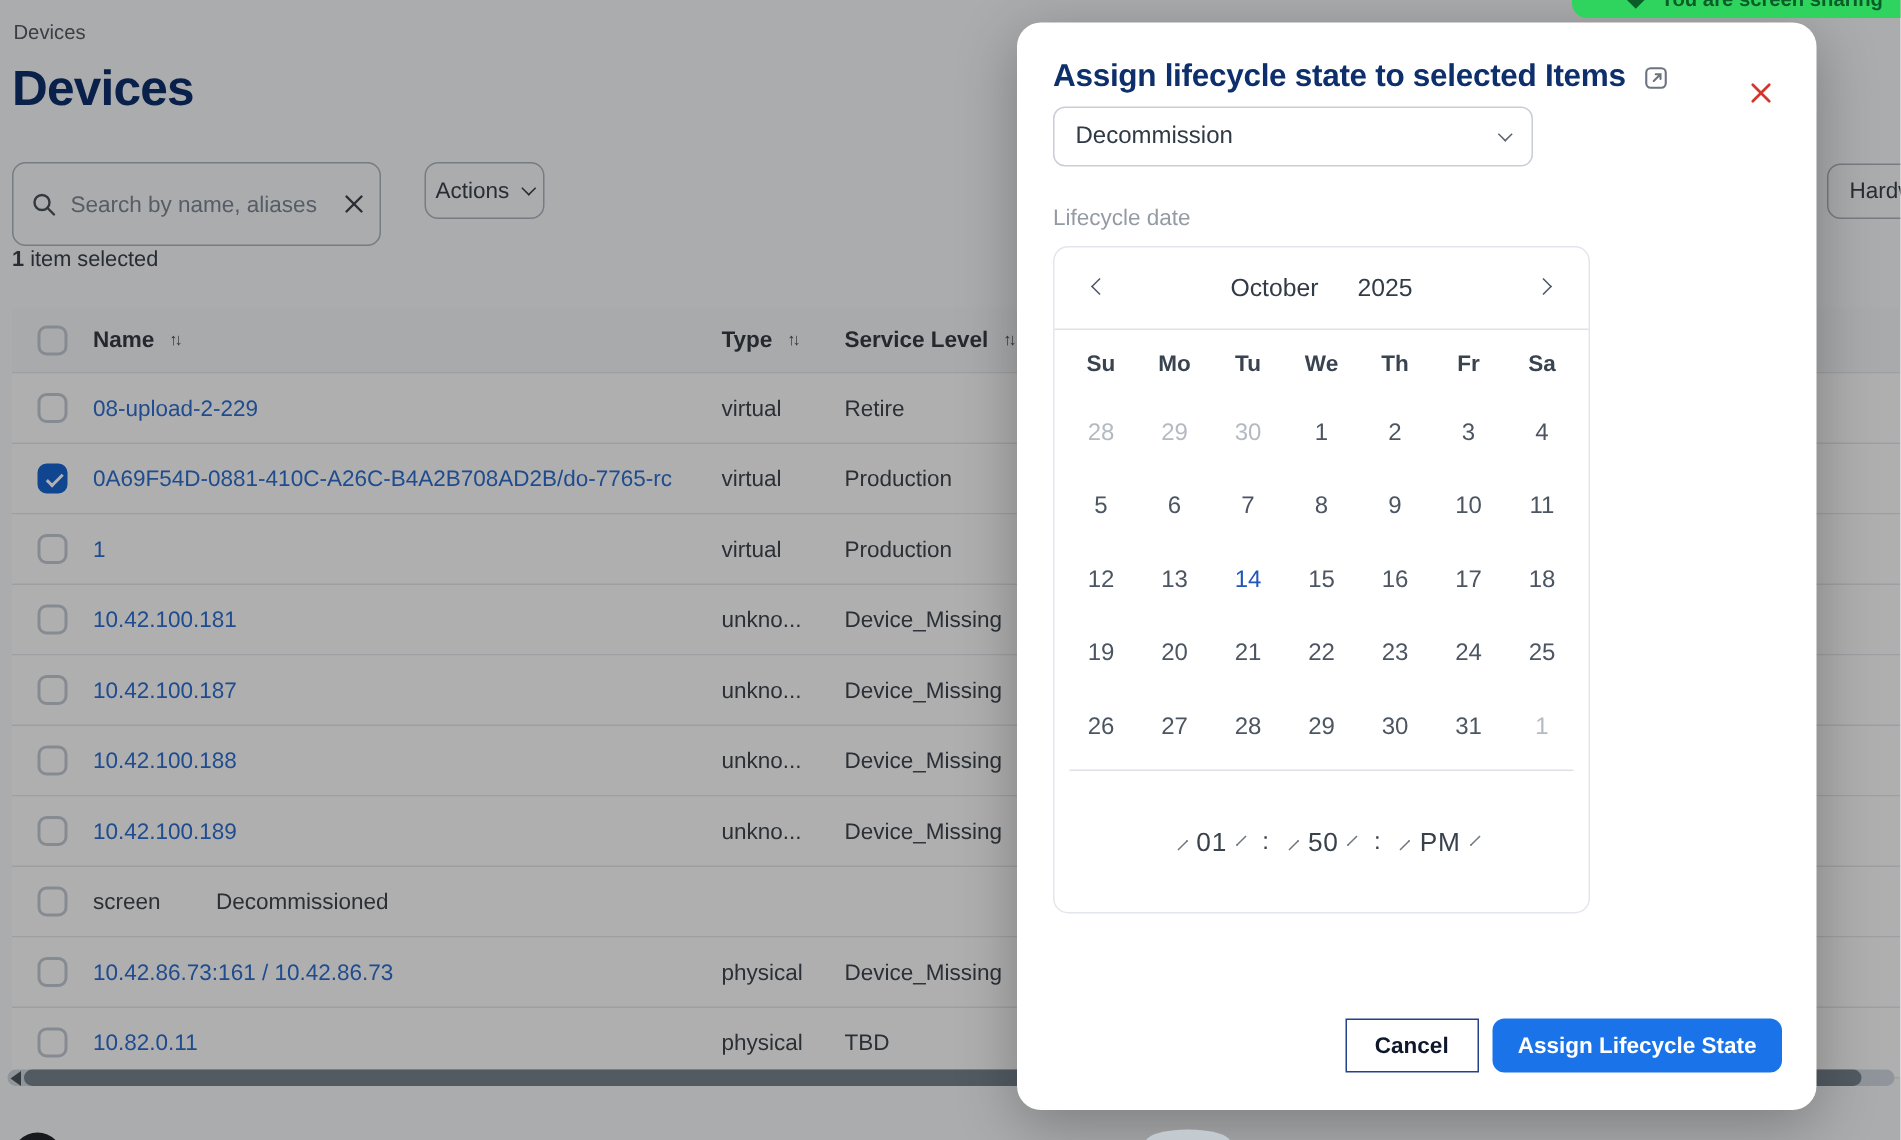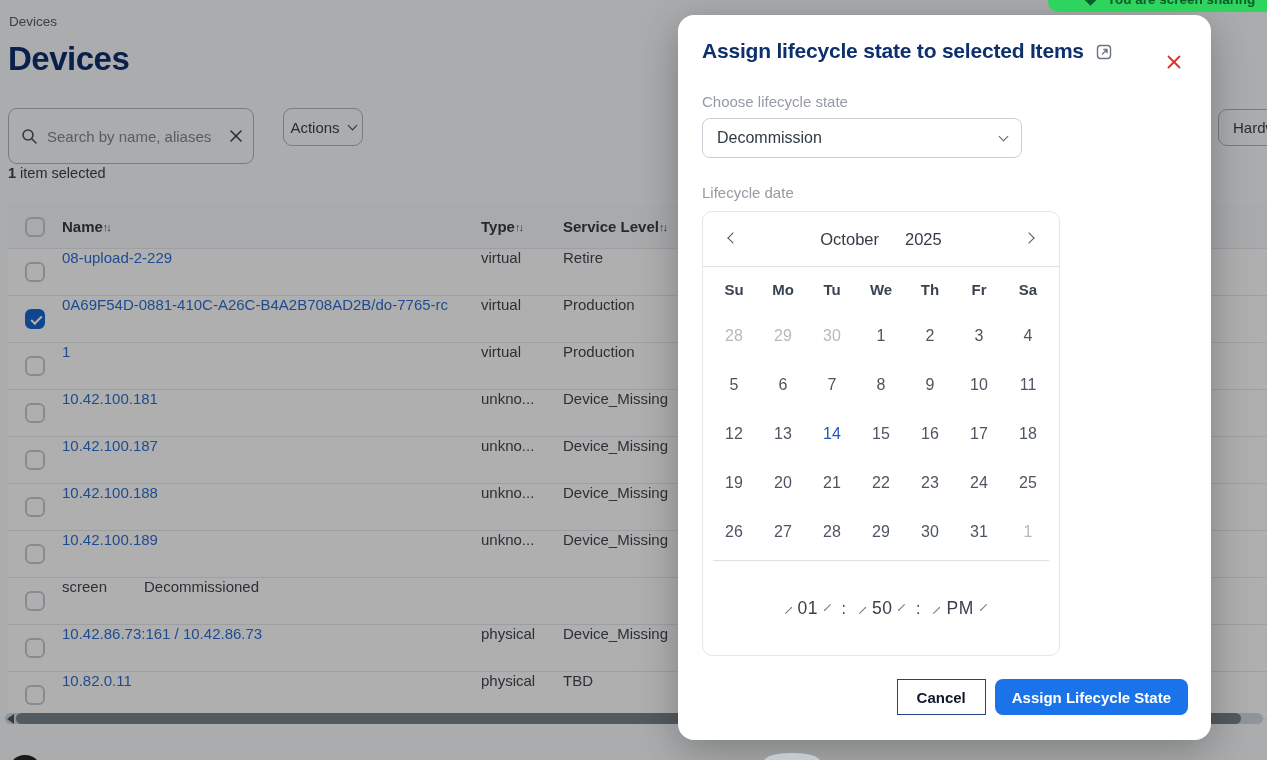--- a/index.html
+++ b/index.html
@@ -24,26 +24,26 @@
   .chev.left { transform:rotate(135deg); }
   .chev.right { transform:rotate(-45deg); }
   .chev.thin { border-width:1.5px; width:8px; height:8px; }
 
   .selection { position:absolute; left:8px; top:165px; font-size:14.5px; color:#3a424a; }
   .selection b { font-weight:700; }
 
   
   .table { position:absolute; left:8px; top:205px; right:0; }
   .thead { display:flex; align-items:center; height:44px; background:#f3f5f8; border-bottom:1px solid #e3e6ea; font-weight:700; font-size:15px; color:#363c43; }
-  .trow { display:flex; height:47px; background:#fdfdfe; border-bottom:1px solid #e3e6ea; font-size:15px; color:#3f464e; }
+  .trow { display:flex; align-items:center; height:47px; background:#fdfdfe; border-bottom:1px solid #e3e6ea; font-size:15px; color:#3f464e; }
   .c-check { width:54px; padding-left:17px; flex:0 0 auto; display:flex; align-items:center; }
   .c-name  { width:419px; flex:0 0 auto; white-space:nowrap; overflow:hidden; text-overflow:ellipsis; padding-right:12px; }
   .c-type  { width:82px; flex:0 0 auto; white-space:nowrap; overflow:hidden; }
   .c-svc   { width:200px; flex:0 0 auto; white-space:nowrap; overflow:hidden; }
-  .hdr-cell { display:flex; align-items:center; gap:0; }
+  .hdr-cell { display:flex; align-items:center; gap:10px; }
   .sort-ic { font-size:11px; color:#4a525b; letter-spacing:-2px; font-weight:400; }
   .tname { color:#2e6ecf; text-decoration:none; cursor:pointer; }
   .cb { width:20px; height:20px; border:2px solid #c2c9d1; border-radius:6px; background:transparent; cursor:pointer; position:relative; flex:0 0 auto; }
   .cb.checked { background:#1765cf; border-color:#1765cf; }
   .cb.checked::after { content:""; position:absolute; left:4px; top:5px; width:9px; height:4px; border-left:2px solid #fff; border-bottom:2px solid #fff; transform:rotate(-45deg); }
 
   
   .hscroll { position:absolute; left:5px; top:713px; width:1258px; height:11px; background:#ced7e0; border-radius:6px; display:flex; align-items:center; }
   .hscroll .arrow { width:0; height:0; border-top:5px solid transparent; border-bottom:5px solid transparent; border-right:7px solid #4a545d; margin-left:2px; }
   .hscroll .thumb { height:11px; border-radius:6px; background:#76828d; width:1225px; margin-left:2px; }
@@ -260,21 +260,20 @@
           </svg>
       </span>
     </div>
     <span class="close-btn iconbtn">
       <svg width="16" height="16" viewBox="0 0 16 16">
           <line x1="2.5" y1="2.5" x2="13.5" y2="13.5" stroke="#d7342c" stroke-width="1.8" stroke-linecap="round"></line>
           <line x1="13.5" y1="2.5" x2="2.5" y2="13.5" stroke="#d7342c" stroke-width="1.8" stroke-linecap="round"></line>
         </svg>
     </span>
 
-    <div class="field-label">Choose lifecycle state</div>
     <div class="select">
       <span class="val">Decommission</span>
       <span class="chev"></span>
     </div>
 
     <div class="date-label">Lifecycle date</div>
 
     <div class="calendar">
       <div class="cal-head">
         <span class="nav">

